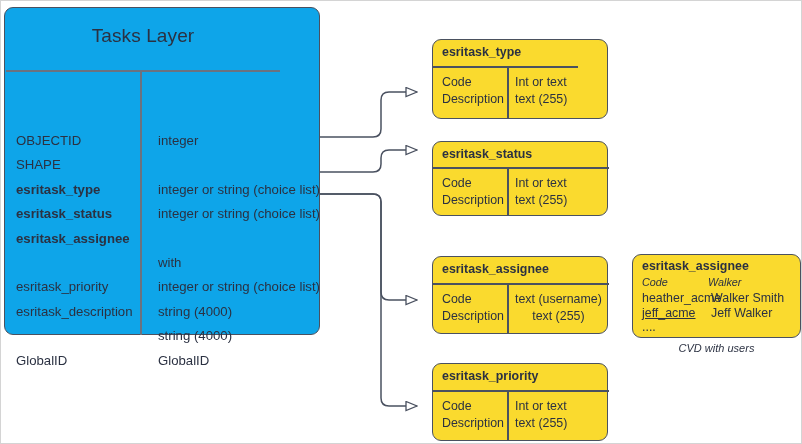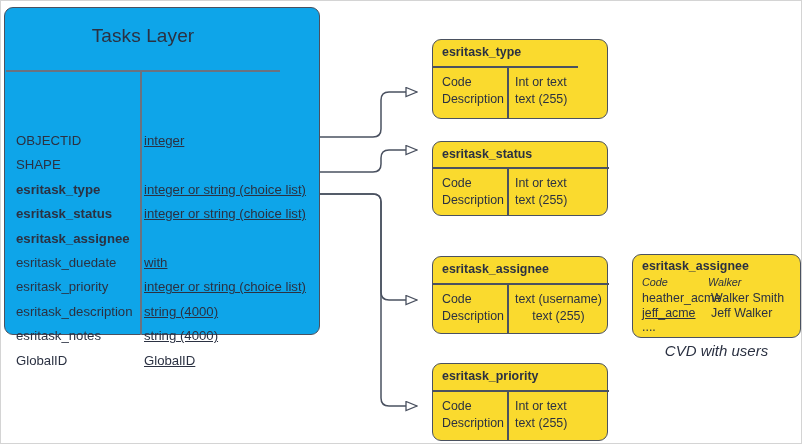--- a/index.html
+++ b/index.html
@@ -64,22 +64,21 @@
     font-size: 13.2px;
     color: #2b3142;
     white-space: nowrap;
   }
   .row .fname {
     position: absolute;
     left: 11px;
   }
   .row .ftype {
     position: absolute;
-    left: 139px;
-    text-decoration: underline;
+    left: 153px;
   }
   .row.key .fname { font-weight: bold; }
 
   
   .dbox {
     position: absolute;
     background: #fada2e;
     border: 1.5px solid #4a5160;
     border-radius: 9px;
     box-sizing: border-box;
@@ -130,21 +129,21 @@
   }
   .cvd-cell {
     position: absolute;
     font-size: 12.4px;
     color: #2b3142;
     line-height: 16px;
     white-space: nowrap;
   }
   .cvd-caption {
     position: absolute;
-    font-size: 15px;
+    font-size: 11px;
     font-style: italic;
     color: #2b3142;
     text-align: center;
     white-space: nowrap;
   }
 </style>
 </head>
 <body>
 
 <div id="canvas">
@@ -185,33 +184,31 @@
         <span class="ftype">integer or string (choice list)</span>
       </div>
       <div class="row key">
         <span class="fname">esritask_status</span>
         <span class="ftype">integer or string (choice list)</span>
       </div>
       <div class="row key">
         <span class="fname">esritask_assignee</span>
       </div>
       <div class="row">
-        <span class="fname">esritask_duedate</span>
         <span class="ftype">with</span>
       </div>
       <div class="row">
         <span class="fname">esritask_priority</span>
         <span class="ftype">integer or string (choice list)</span>
       </div>
       <div class="row">
         <span class="fname">esritask_description</span>
         <span class="ftype">string (4000)</span>
       </div>
       <div class="row">
-        <span class="fname">esritask_notes</span>
         <span class="ftype">string (4000)</span>
       </div>
       <div class="row">
         <span class="fname">GlobalID</span>
         <span class="ftype">GlobalID</span>
       </div>
     </div>
   </div>
 
   <div class="dbox" style="left:431px; top:38px; width:176px; height:80px;">

